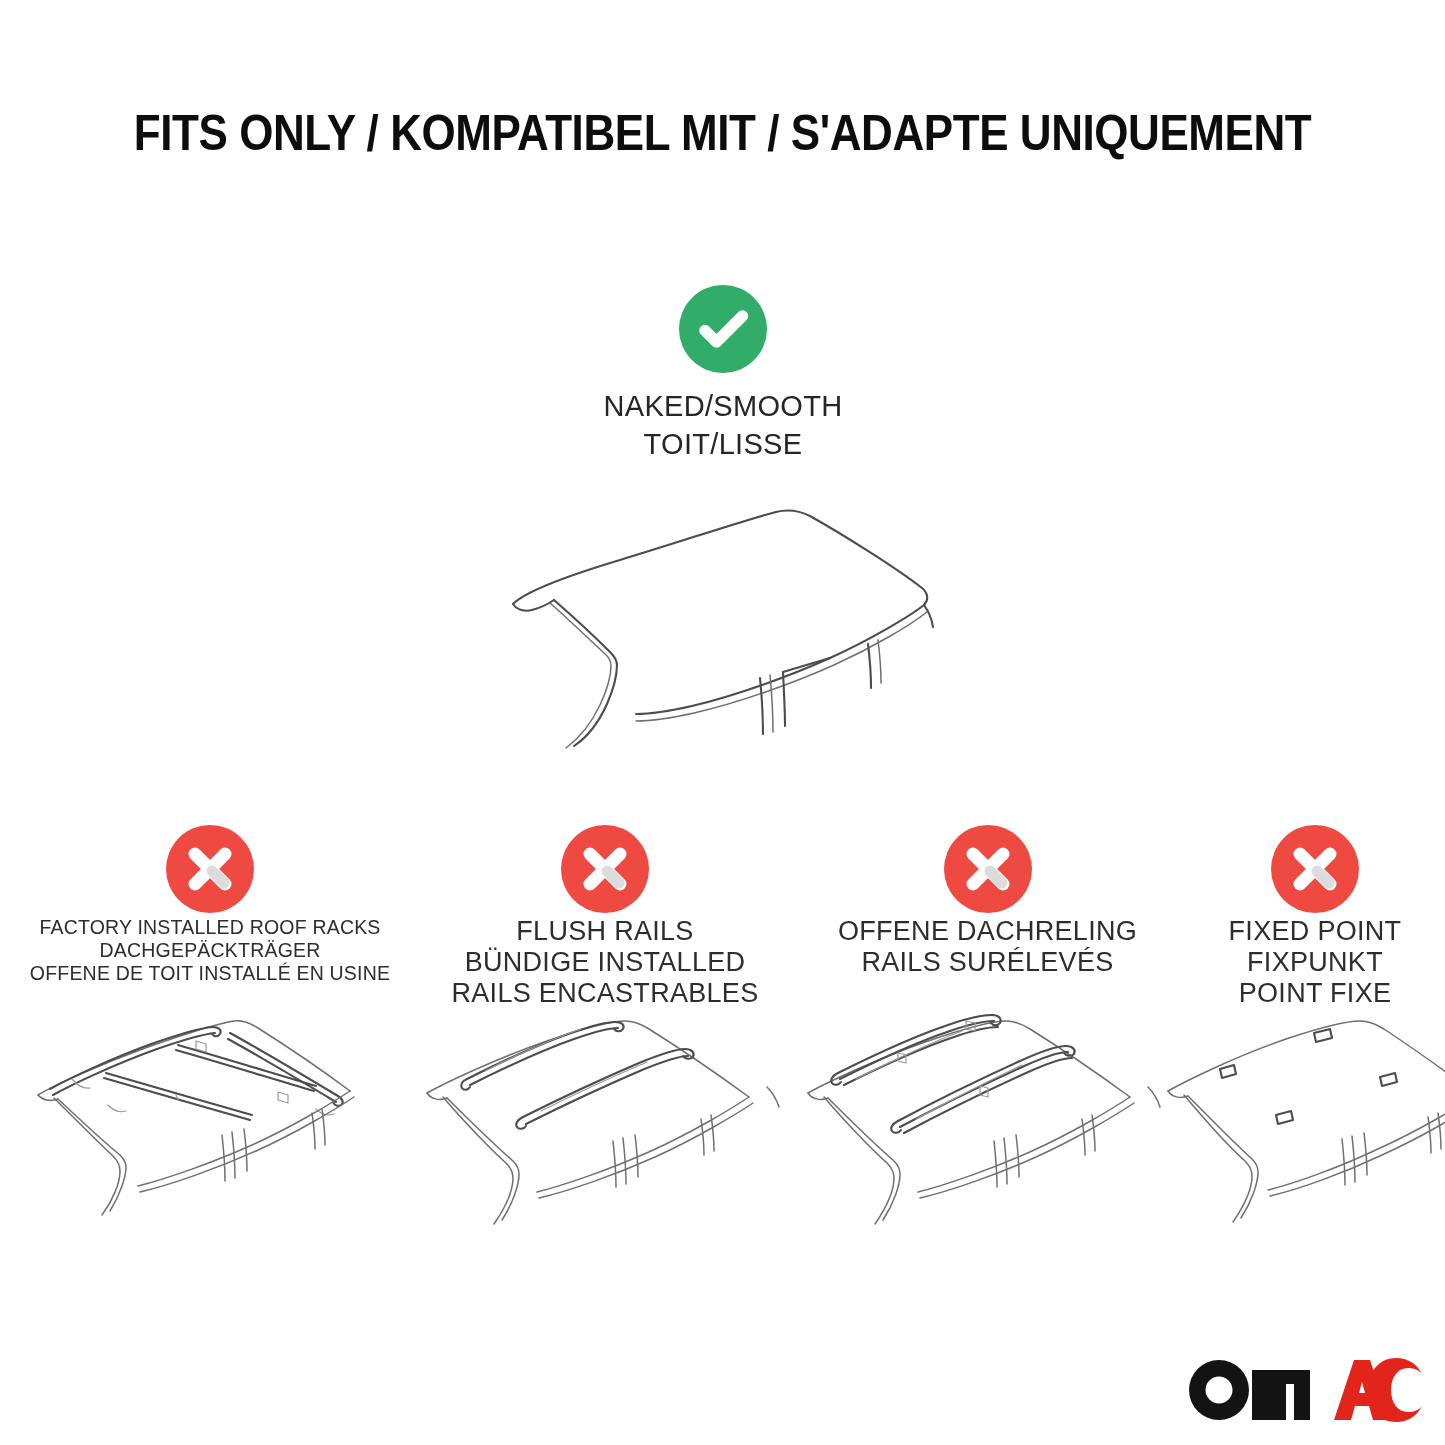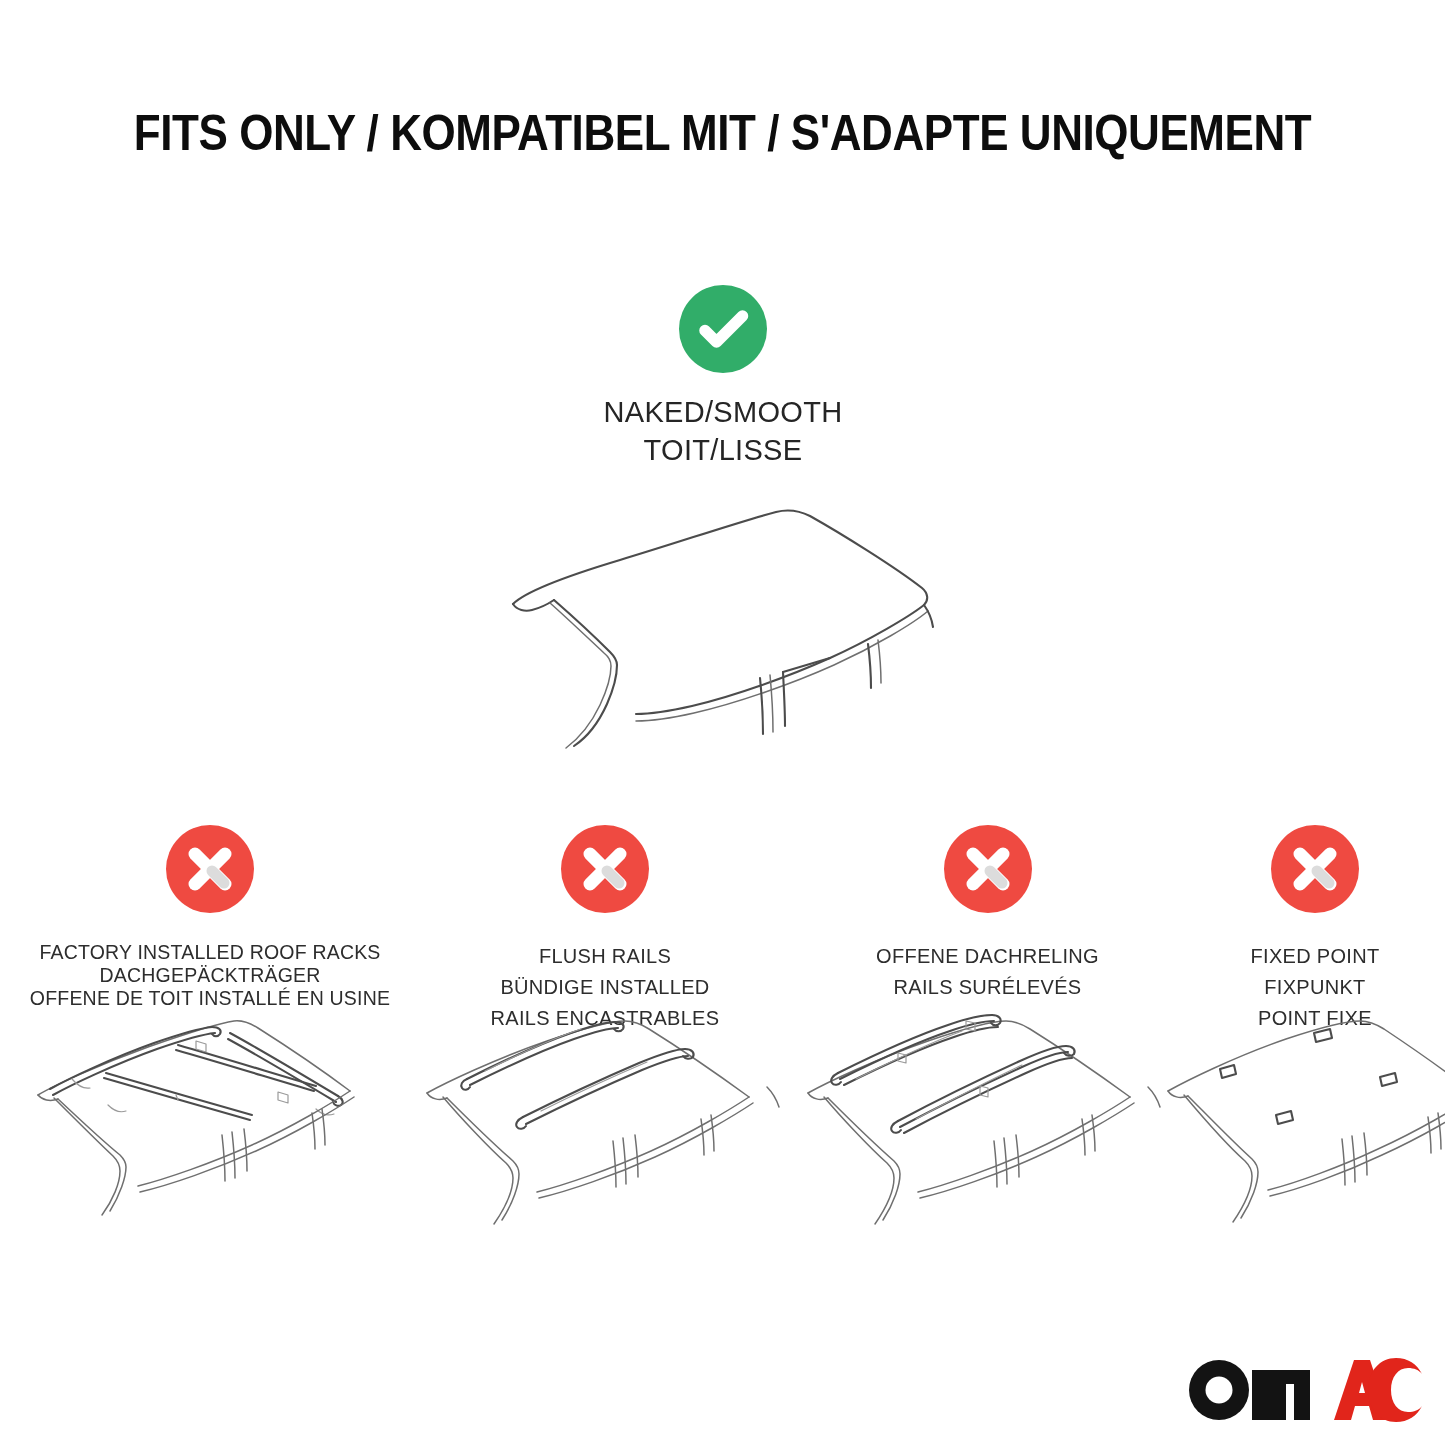--- a/index.html
+++ b/index.html
@@ -72,21 +72,21 @@
     background: linear-gradient(135deg, rgba(0,0,0,0) 49.6%, rgba(120,0,0,0.42) 50%);
   }
 
   .glyph {
     position: absolute;
     inset: 0;
   }
   .glyph svg { display: block; width: 100%; height: 100%; }
 
   .caption {
-    margin-top: 20px;
+    margin-top: 14px;
     font-size: 29px;
     line-height: 38px;
     letter-spacing: 0.3px;
     color: #252525;
     font-weight: 400;
     text-align: center;
   }
 
   
   .roof-art { display: block; }
@@ -138,33 +138,33 @@
   .nf-col.c3 { width: 395px; }
   .nf-col.c4 { width: 260px; }
 
   .nf-badge-wrap {
     position: relative;
     width: 88px;
     height: 88px;
     margin: 0 auto;
   }
   .nf-caption {
-    margin-top: 28px;
+    margin-top: 3px;
     color: #2d2d2d;
     font-weight: 400;
   }
   .c1 .nf-caption {
     font-size: 19.5px;
     line-height: 23px;
     letter-spacing: 0.2px;
   }
   .c2 .nf-caption,
   .c3 .nf-caption,
   .c4 .nf-caption {
-    font-size: 20px;
+    font-size: 27px;
     line-height: 31px;
     letter-spacing: 0.3px;
   }
 
   .nf-roof {
     position: absolute;
     left: 50%;
     transform: translateX(-50%);
   }
   .c1 .nf-roof { top: 178px; width: 380px; height: 230px; }

